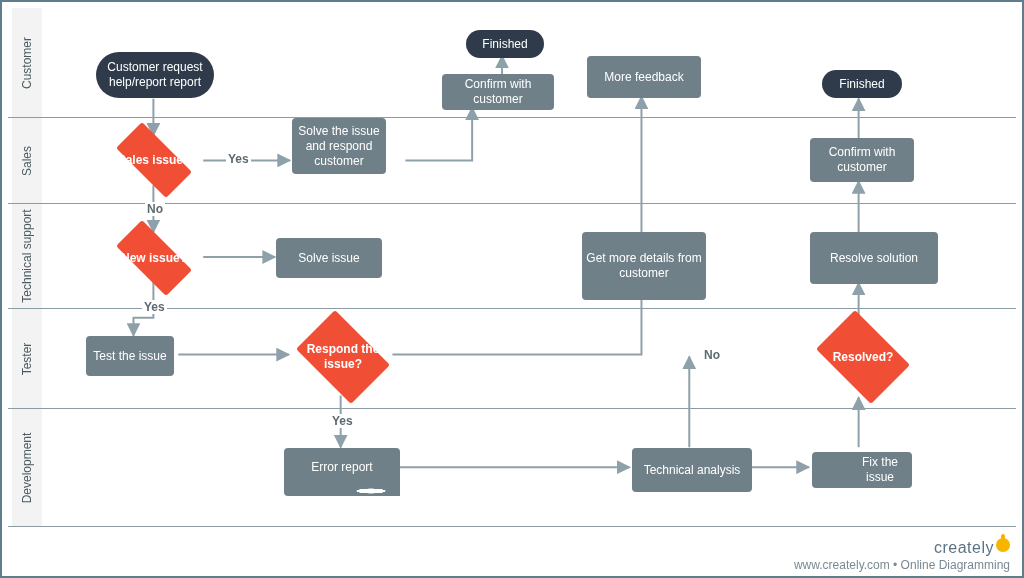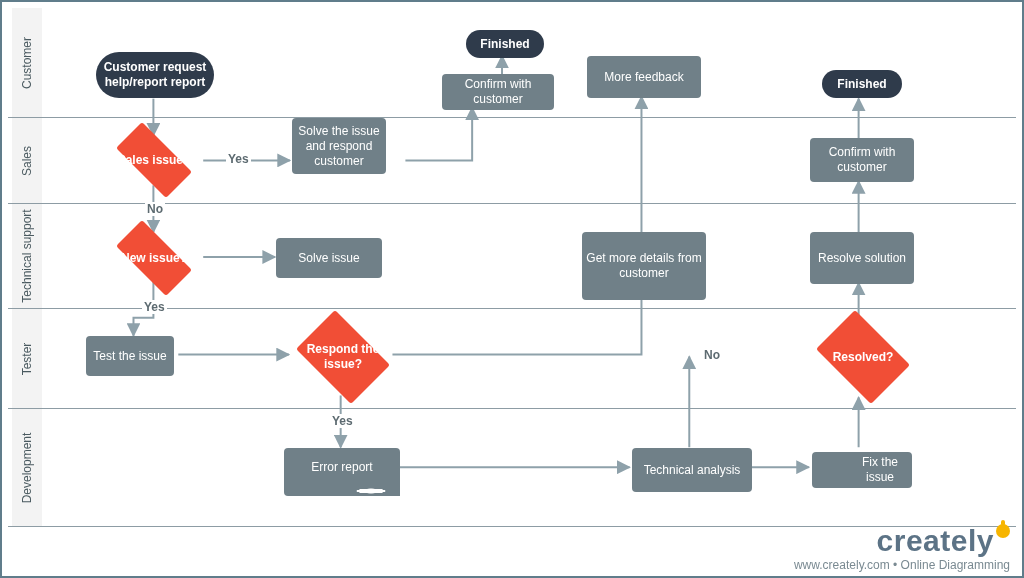--- a/index.html
+++ b/index.html
@@ -46,21 +46,20 @@
     display:flex; align-items:center; justify-content:center;
     text-align:center;
     font-size:12px; line-height:1.25;
     color:#fff;
     box-sizing:border-box;
     padding:4px;
   }
   .terminator {
     background:#2f3b4b;
     border-radius:999px;
-    font-weight:bold;
   }
   .process {
     background:#708088;
     border-radius:4px;
   }
   .decision-wrap { background:none; }
   .decision {
     position:absolute; inset:0;
     background:#f14e36;
     transform:rotate(45deg) scale(0.707);
@@ -102,23 +101,23 @@
     padding:0 2px;
     font-weight:bold;
   }
 
   
   .footer {
     position:absolute; right:10px; bottom:2px;
     font-size:12px; color:#7a8a92;
   }
   .logo-text {
-    font-size:30px; color:#5c7386; font-weight:700;
+    font-size:16px; color:#5c7386; font-weight:400;
     letter-spacing:.5px;
-    display:inline-flex; align-items:flex-start;
+    display:inline-flex; align-items:center;
   }
   .bulb {
     width:14px; height:14px; margin-left:2px; margin-bottom:6px;
     background:#f7b500; border-radius:50%;
     position:relative;
   }
   .bulb::after{content:"";position:absolute;left:5px;top:-4px;width:4px;height:6px;background:#f7b500;border-radius:2px;}
 </style>
 </head>
 <body>
@@ -251,21 +250,21 @@
   <div class="node decision-wrap" style="left:284px; top:314px; width:110px; height:78px;">
     <div class="decision"></div>
     <span class="decision-text">Respond the issue?</span>
   </div>
 
   <div class="node decision-wrap" style="left:804px; top:314px; width:110px; height:78px;">
     <div class="decision"></div>
     <span class="decision-text">Resolved?</span>
   </div>
 
-  <div class="node process" style="left:806px; top:228px; width:104px; height:52px;text-align:right;">
+  <div class="node process" style="left:806px; top:228px; width:128px; height:52px;text-align:right;">
     <span>Resolve solution</span>
   </div>
 
   <div class="node process" style="left:806px; top:134px; width:104px; height:44px;">
     <span>Confirm with customer</span>
   </div>
 
   <div class="node terminator" style="left:818px; top:66px; width:80px; height:28px;">
     <span>Finished</span>
   </div>

